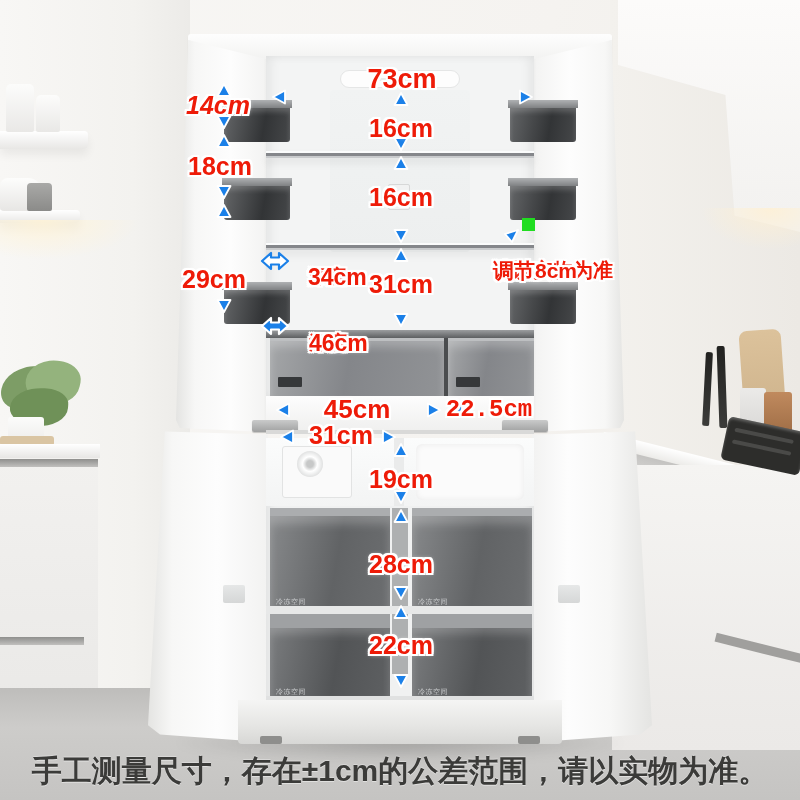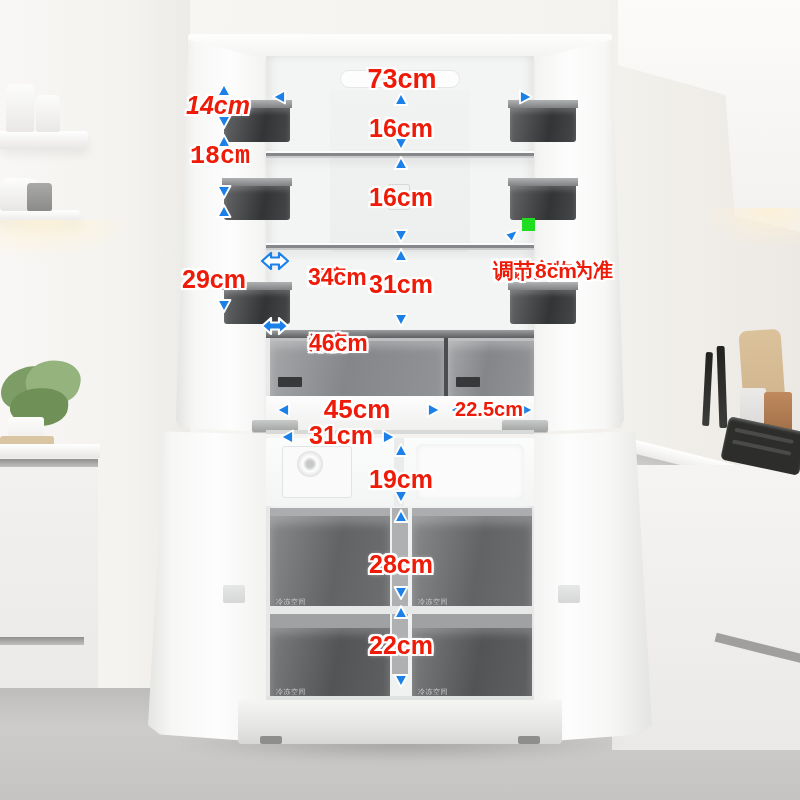--- a/index.html
+++ b/index.html
@@ -111,21 +111,21 @@
 
   
   #anno-svg{left:0;top:0;width:800px;height:800px;pointer-events:none;}
   .ah{fill:#1b80e8;stroke:#ffffff;stroke-width:1.8;stroke-linejoin:round;}
   .depth-white{fill:#ffffff;stroke:#1b80e8;stroke-width:2.2;stroke-linejoin:round;}
   .depth-blue{fill:#1b80e8;stroke:#ffffff;stroke-width:2.2;stroke-linejoin:round;}
   .green-sq{fill:#20dd20;}
 
   .dim{color:#ee1b08;font-weight:800;white-space:nowrap;transform:translate(-50%,-50%);
     text-shadow:-2px -2px 0 #fff,2px -2px 0 #fff,-2px 2px 0 #fff,2px 2px 0 #fff,-2px 0 0 #fff,2px 0 0 #fff,0 -2px 0 #fff,0 2px 0 #fff,0 0 5px #fff;}
-  .fs27{font-size:27px;} .fs26{font-size:26px;} .fs25{font-size:25px;} .fs24{font-size:20px;}
+  .fs27{font-size:27px;} .fs26{font-size:26px;} .fs25{font-size:25px;} .fs24{font-size:24px;font-family:Liberation Mono, monospace;}
   .depth-lbl{text-align:center;line-height:17px;}
   .depth-lbl .t1{display:block;font-size:19px;}
   .depth-lbl .t2{display:block;font-size:23px;margin-top:1px;}
   .note-lbl{text-align:center;line-height:23px;}
   .note-lbl .t1{display:block;font-size:20px;}
   .note-lbl .t2{display:block;font-size:21px;}
   .disclaimer{left:400px;top:771px;transform:translate(-50%,-50%);color:#3b3b39;font-weight:800;font-size:30px;white-space:nowrap;
     text-shadow:0 1px 0 rgba(255,255,255,.45),0 -1px 0 rgba(255,255,255,.3);}
 </style>
 </head>
@@ -330,21 +330,21 @@
     <polygon class="ah" points="518,230 512,242 505,234"></polygon>
 
     <polygon class="depth-white" points="262,261 271,253 271,257.5 279,257.5 279,253 288,261 279,269 279,264.5 271,264.5 271,269"></polygon>
     <polygon class="depth-blue" points="262,326 271,318 271,322.5 279,322.5 279,318 288,326 279,334 279,329.5 271,329.5 271,334"></polygon>
 
     <rect class="green-sq" x="522" y="218" width="13" height="13"></rect>
   </svg>
 
   <div class="dim fs27" style="left:402px;top:79px;">73cm</div>
   <div class="dim fs25" style="left:218px;top:105px;font-style:italic;">14cm</div>
-  <div class="dim fs25" style="left:220px;top:156px;font-family:Liberation Mono, monospace;">18cm</div>
+  <div class="dim fs25" style="left:220px;top:166px;">18cm</div>
   <div class="dim fs25" style="left:214px;top:259px;margin-top:20px;">29cm</div>
   <div class="dim fs25" style="left:401px;top:128px;">16cm</div>
   <div class="dim fs25" style="left:401px;top:197px;">16cm</div>
   <div class="dim fs25" style="left:401px;top:284px;">31cm</div>
 
   <div class="dim depth-lbl" style="left:308px;top:268px;">
     <span class="t1">深度</span>
     <span class="t2">34cm</span>
   </div>
   <div class="dim depth-lbl" style="left:309px;top:334px;">
@@ -356,13 +356,14 @@
     <span class="t2">调节8cm</span>
   </div>
 
   <div class="dim fs26" style="left:357px;top:409px;">45cm</div>
   <div class="dim fs24" style="left:489px;top:409px;">22.5cm</div>
   <div class="dim fs25" style="left:341px;top:435px;">31cm</div>
   <div class="dim fs25" style="left:401px;top:479px;">19cm</div>
   <div class="dim fs25" style="left:401px;top:564px;">28cm</div>
   <div class="dim fs25" style="left:401px;top:645px;">22cm</div>
 
+  <div class="disclaimer">手工测量尺寸，存在±1cm的公差范围，请以实物为准。</div>
 </div>
 
 </body></html>

